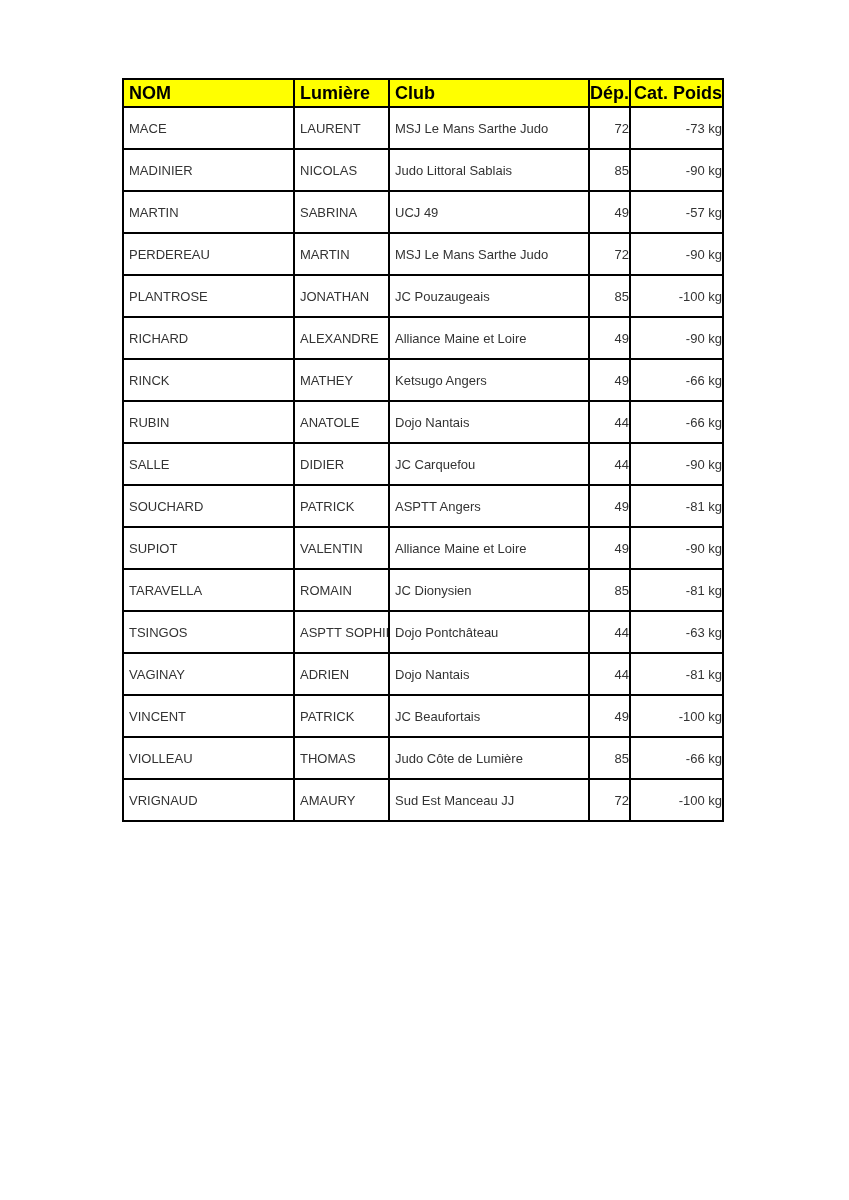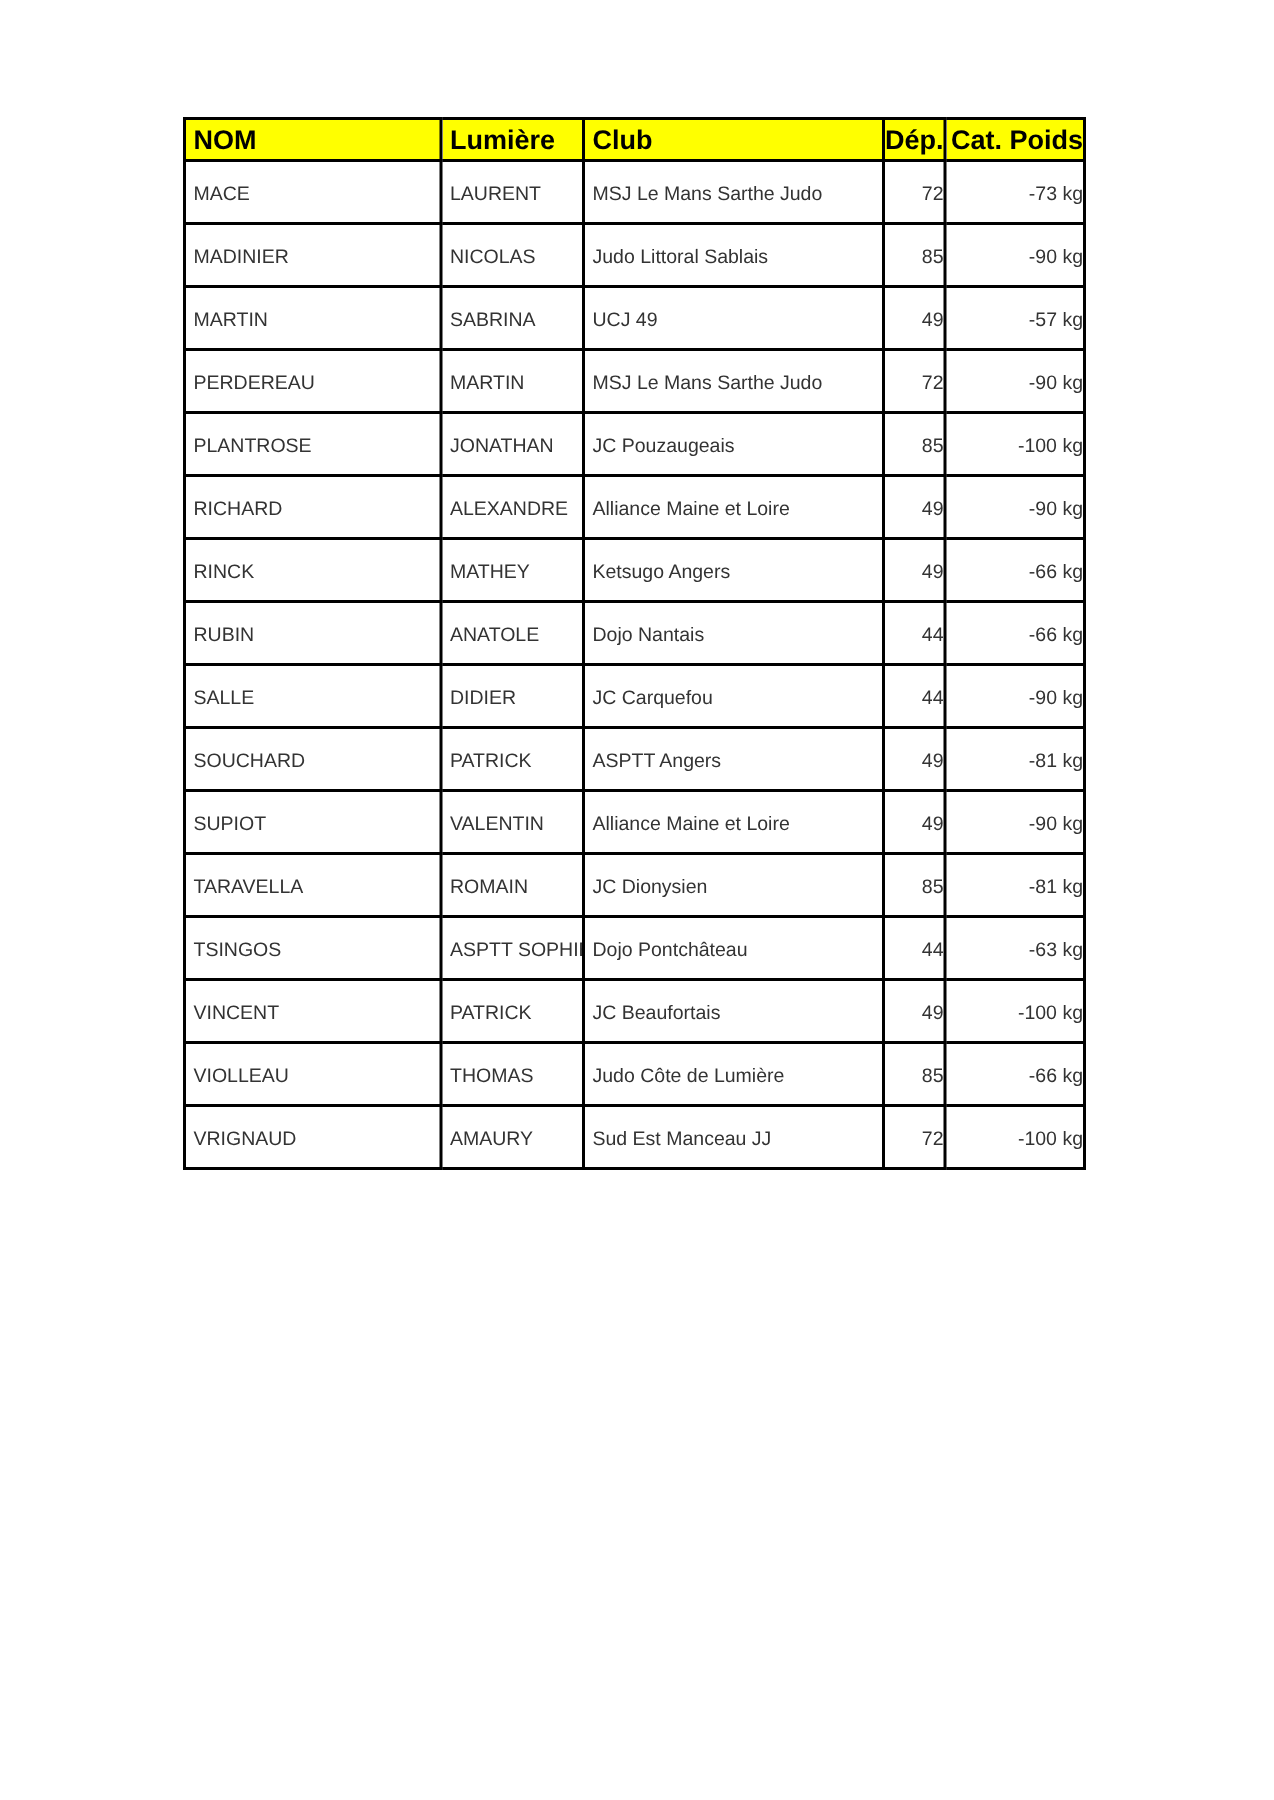--- a/index.html
+++ b/index.html
@@ -161,20 +161,27 @@
           <td class="ac">-81 kg</td>
         </tr>
         <tr>
           <td class="al">TSINGOS</td>
           <td class="al">ASPTT SOPHIE</td>
           <td class="al">Dojo Pontchâteau</td>
           <td class="ac">44</td>
           <td class="ac">-63 kg</td>
         </tr>
         <tr>
+          <td class="al">VAGINAY</td>
+          <td class="al">ADRIEN</td>
+          <td class="al">Dojo Nantais</td>
+          <td class="ac">44</td>
+          <td class="ac">-81 kg</td>
+        </tr>
+        <tr>
           <td class="al">VINCENT</td>
           <td class="al">PATRICK</td>
           <td class="al">JC Beaufortais</td>
           <td class="ac">49</td>
           <td class="ac">-100 kg</td>
         </tr>
         <tr>
           <td class="al">VIOLLEAU</td>
           <td class="al">THOMAS</td>
           <td class="al">Judo Côte de Lumière</td>

